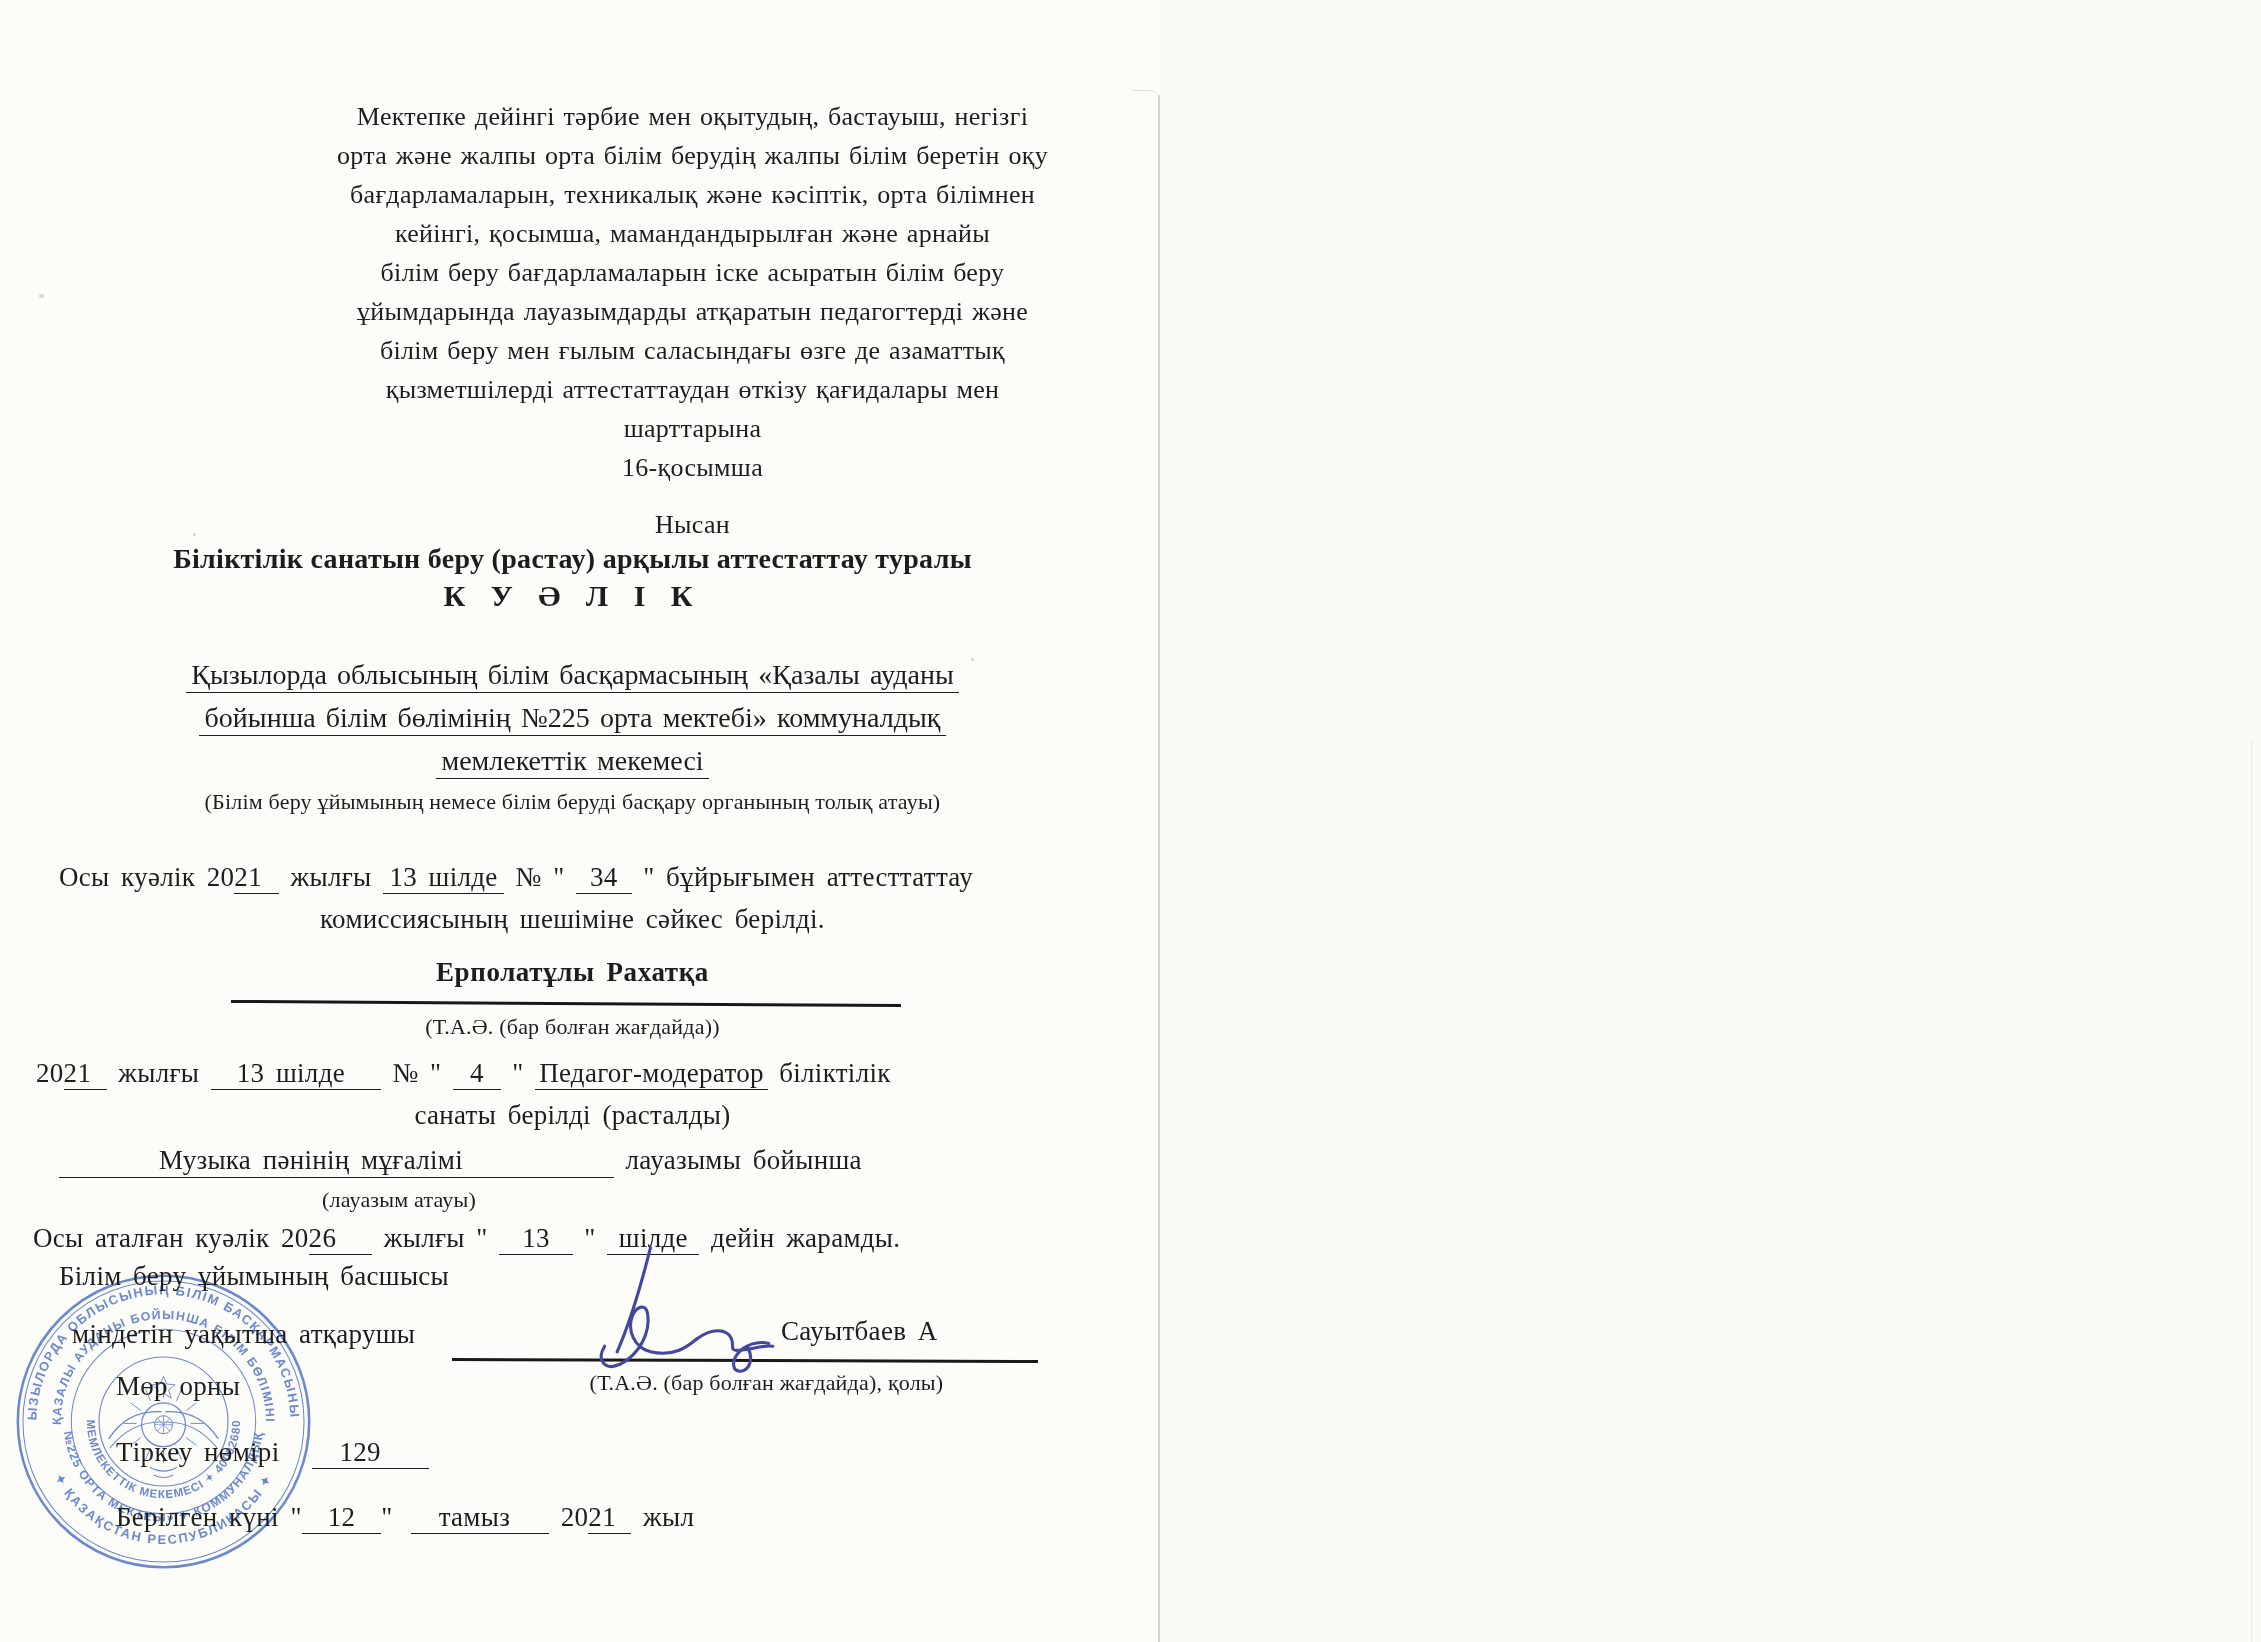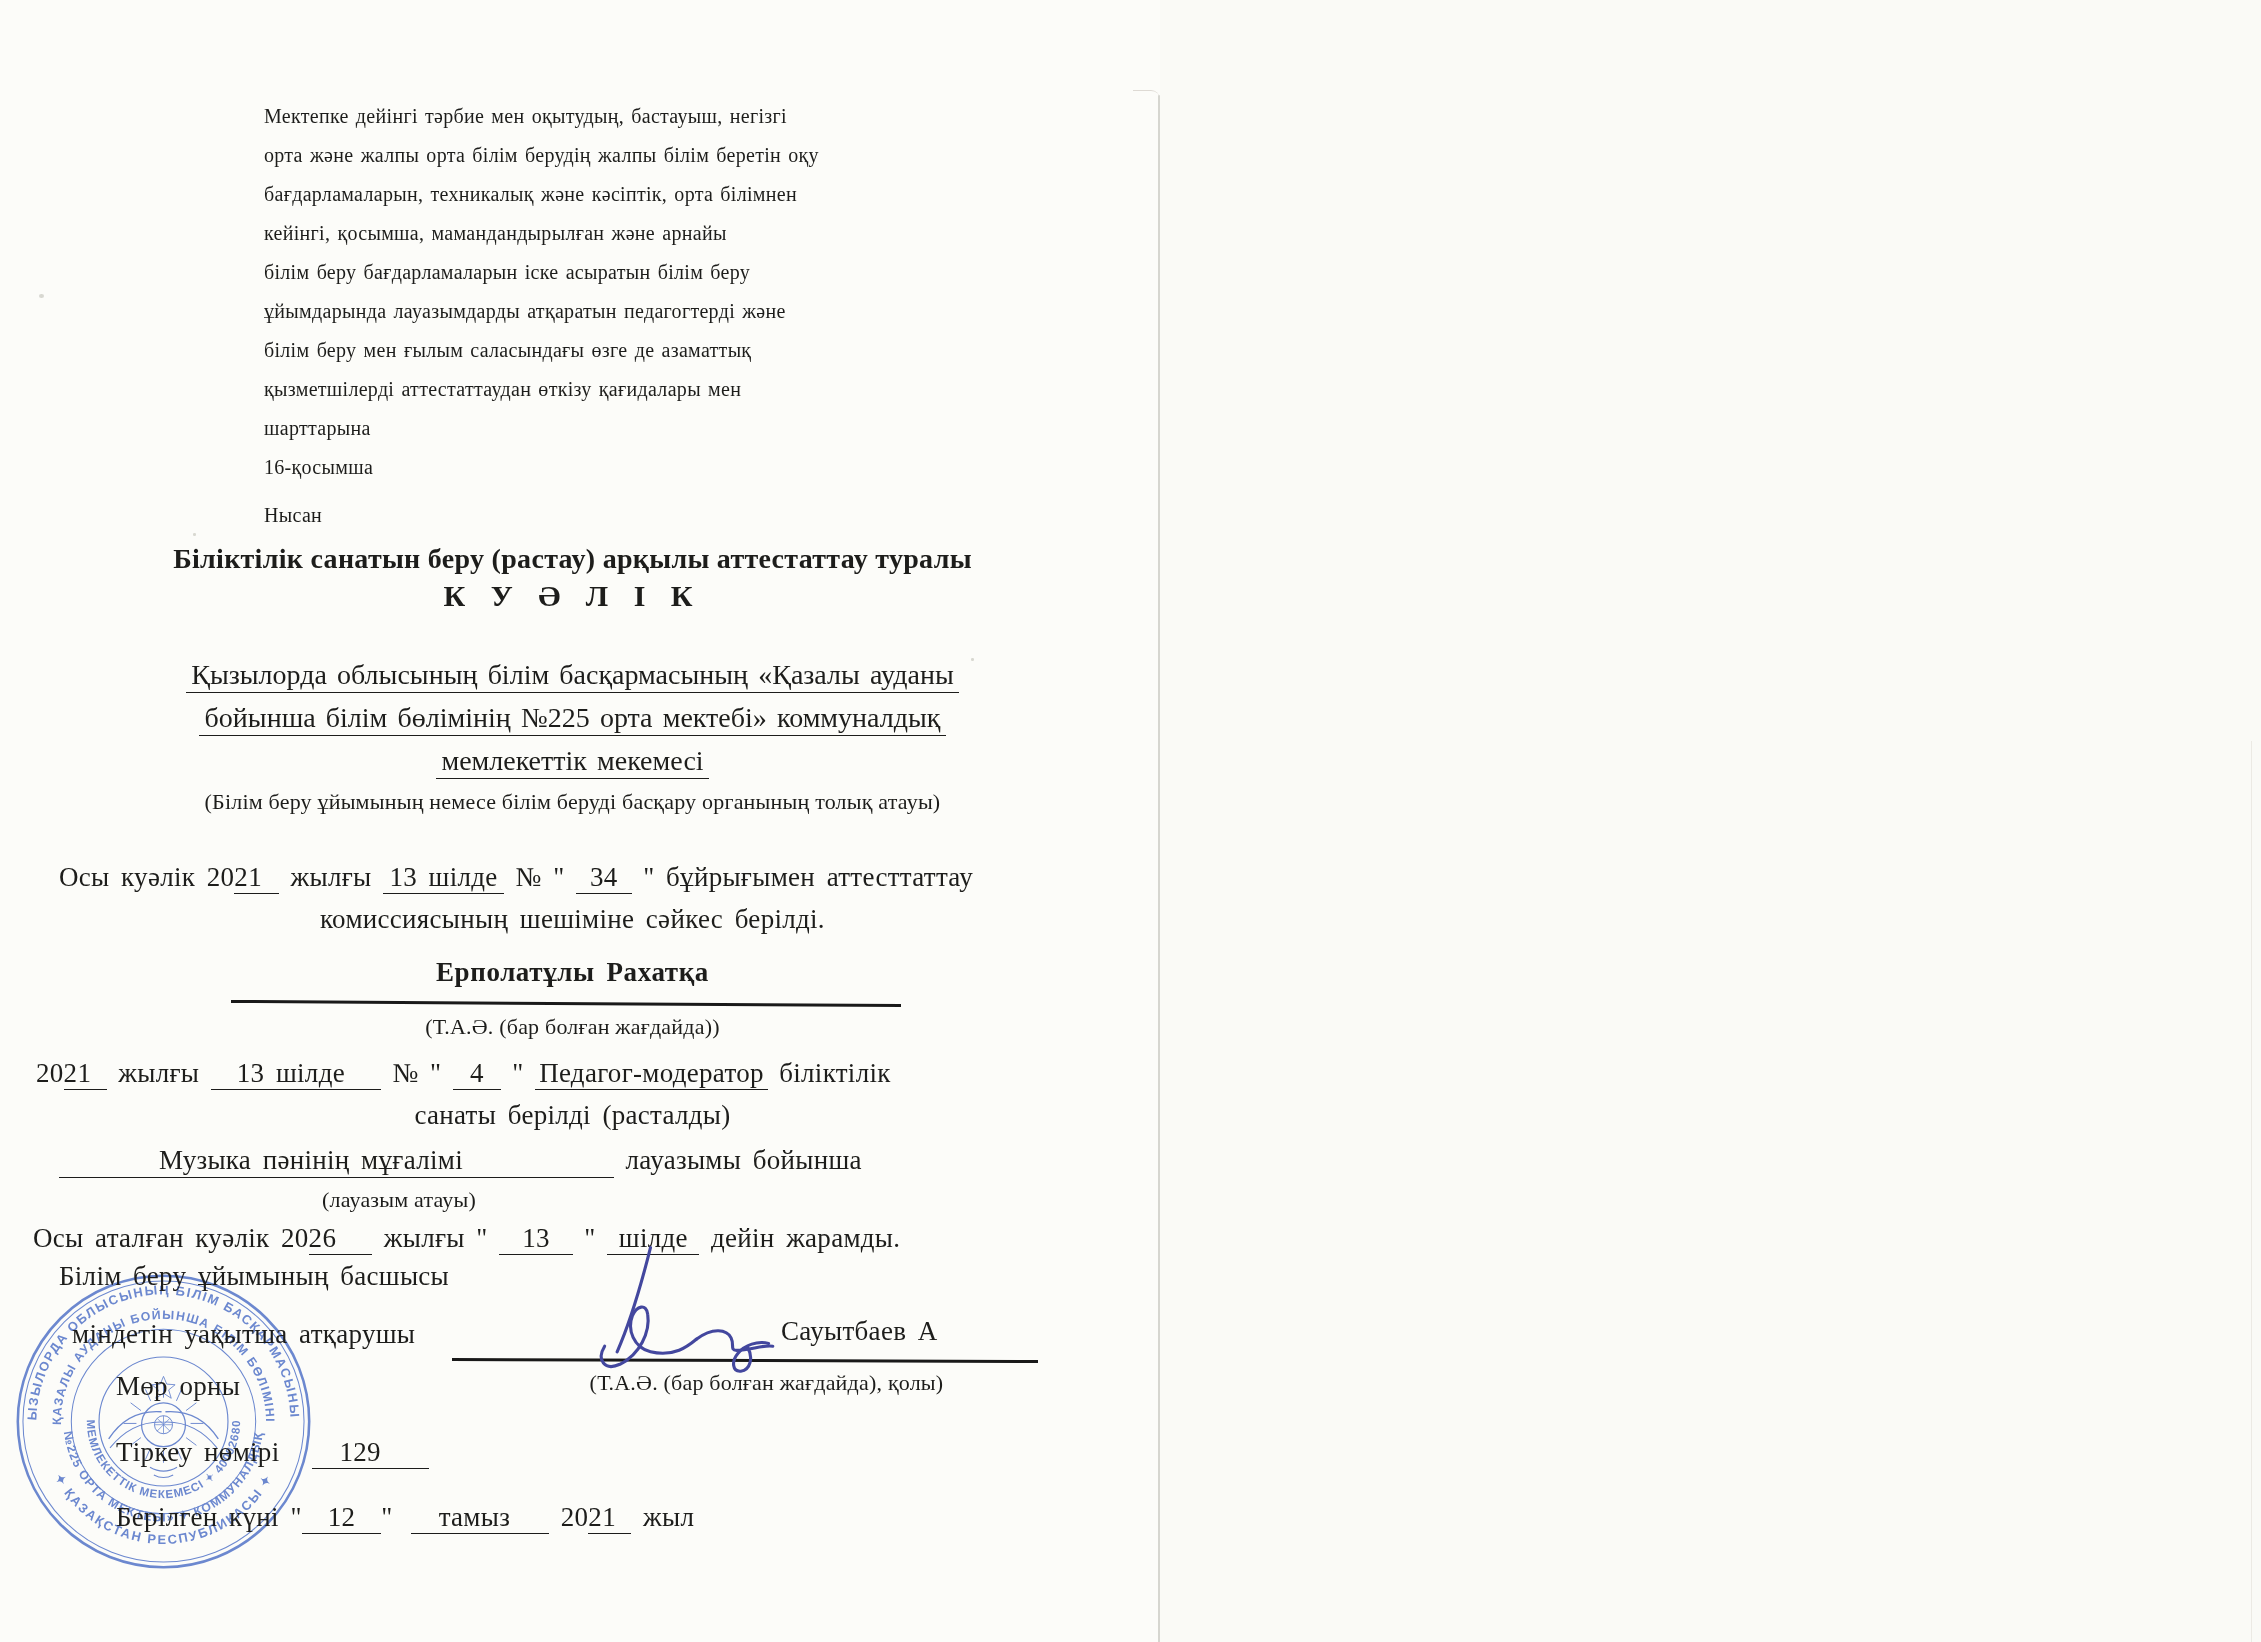--- a/index.html
+++ b/index.html
@@ -12,21 +12,21 @@
   .paper{position:absolute;left:0;top:0;width:1160px;height:1643px;background:#fcfcf9;}
   .backing{position:absolute;left:1160px;top:0;width:1102px;height:1643px;background:#fafaf6;}
   .fold{position:absolute;left:1158px;top:95px;width:1.9px;height:1547px;background:#d6d6d0;border-radius:1.9px 1.9px 0 0;}
   .fold-corner{position:absolute;left:1133px;top:90px;width:27px;height:9px;border-top:1.3px solid #dedad4;border-right:0;border-radius:0 9px 0 0;}
   .edge-right{position:absolute;left:2251px;top:741px;width:1.3px;height:902px;background:#eceae4;}
   .speck{position:absolute;border-radius:50%;background:#b9b9b1;opacity:.55;}
 
   .line{position:absolute;white-space:nowrap;}
   .para{
     position:absolute;left:264px;top:97px;width:857px;
-    font-size:20px;line-height:39px;text-align:left;
+    font-size:26px;line-height:39px;text-align:center;
     letter-spacing:0.3px;word-spacing:1.9px;
   }
   .title1{left:57px;top:543px;width:1031px;text-align:center;font-size:28px;font-weight:bold;letter-spacing:0.3px;}
   .title2{left:57px;top:579px;width:1031px;text-align:center;font-size:30px;font-weight:bold;letter-spacing:9px;}
   .orgblock{position:absolute;left:57px;top:653px;width:1031px;text-align:center;font-size:28px;line-height:43px;word-spacing:3.2px;}
   .orgblock .ul{border-bottom:1.9px solid #1d1d1b;padding:0 5.2px 1.3px 5.2px;display:inline-block;line-height:33px;}
   .cap{font-size:22px;letter-spacing:0.2px;}
   .body42{font-size:27px;word-spacing:4.5px;letter-spacing:0.3px;}
   .u{border-bottom:1.9px solid #1c1c1c;padding-bottom:1.3px;font-family:Liberation Serif, serif;}
   .center1600{left:57px;width:1031px;text-align:center;}
@@ -99,21 +99,21 @@
   <div>Мектепке дейінгі тәрбие мен оқытудың, бастауыш, негізгі</div>
   <div>орта және жалпы орта білім берудің жалпы білім беретін оқу</div>
   <div>бағдарламаларын, техникалық және кәсіптік, орта білімнен</div>
   <div>кейінгі, қосымша, мамандандырылған және арнайы</div>
   <div>білім беру бағдарламаларын іске асыратын білім беру</div>
   <div>ұйымдарында лауазымдарды атқаратын педагогтерді және</div>
   <div>білім беру мен ғылым саласындағы өзге де азаматтық</div>
   <div>қызметшілерді аттестаттаудан өткізу қағидалары мен</div>
   <div>шарттарына</div>
   <div>16-қосымша</div>
-  <div style="margin-top:9px">Нысан</div>
+  <div style="margin-top:18px">Нысан</div>
 </div>
 
 <div class="line title1">Біліктілік санатын беру (растау) арқылы аттестаттау туралы</div>
 <div class="line title2">К У Ә Л І К</div>
 
 <div class="orgblock">
   <div><span class="ul">Қызылорда облысының білім басқармасының «Қазалы ауданы</span></div>
   <div><span class="ul">бойынша білім бөлімінің №225 орта мектебі» коммуналдық</span></div>
   <div><span class="ul">мемлекеттік мекемесі</span></div>
 </div>

